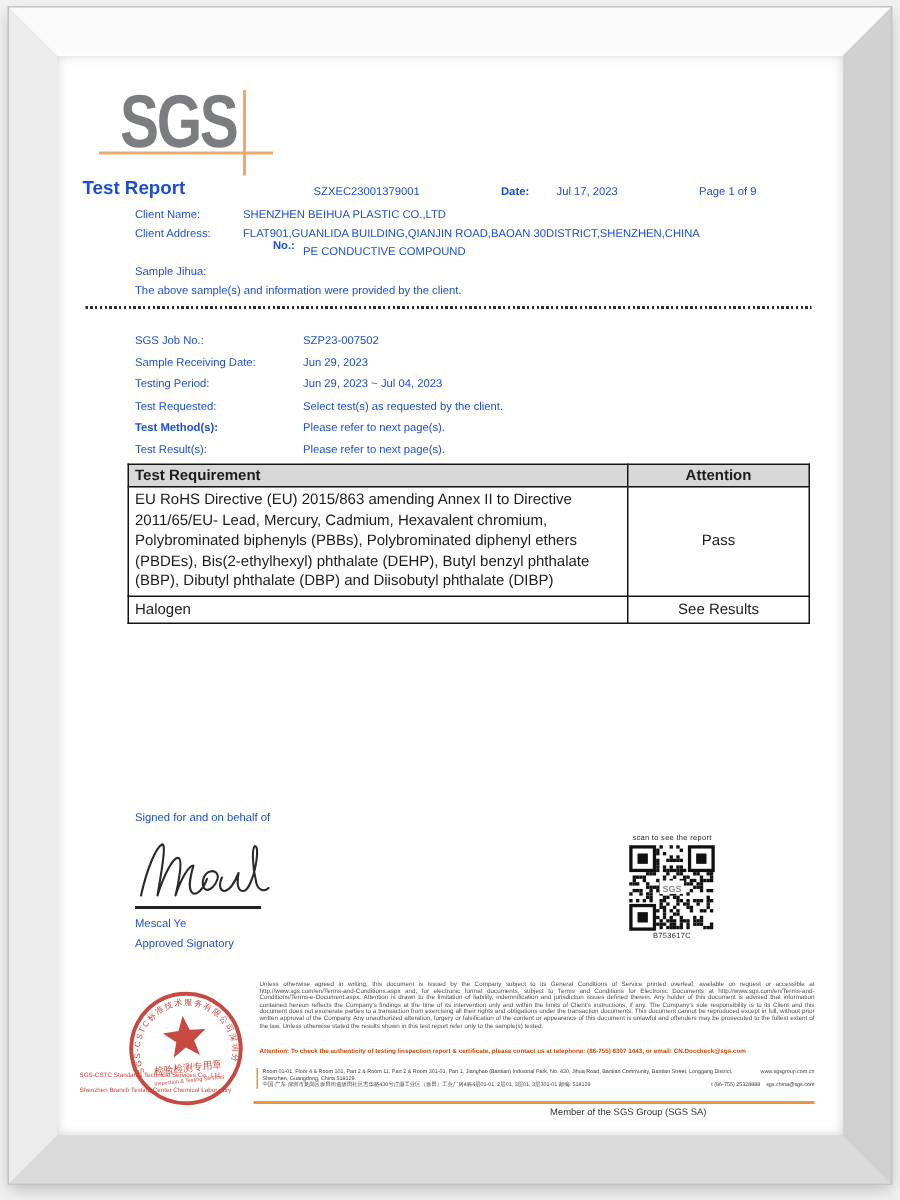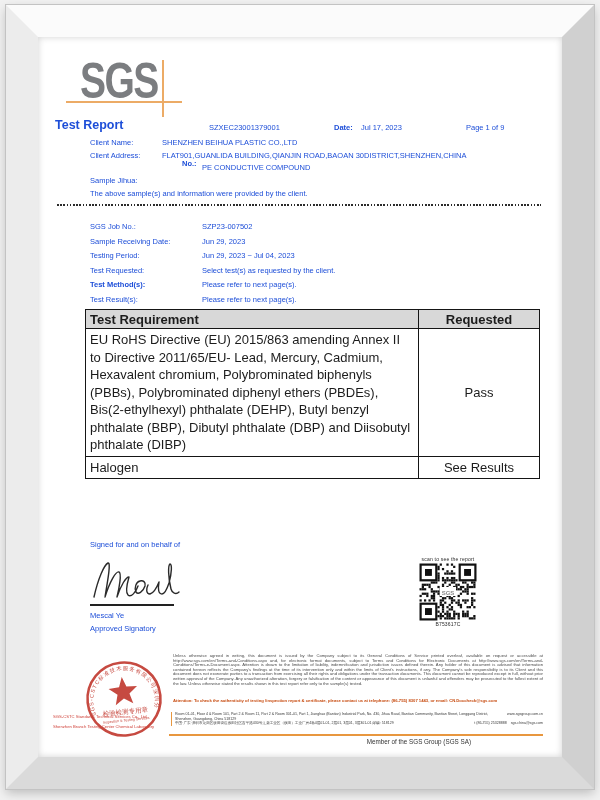--- a/index.html
+++ b/index.html
@@ -20,21 +20,21 @@
   .logo-text { font-size:50px; font-weight:bold; color:#7b7d80; letter-spacing:-2px;
                transform:scaleX(.78); transform-origin:left top; line-height:40px; }
   .logo-hline { background:#ecab66; }
   .logo-vline { background:#ecab66; }
 
   
   .dashes { height:2px; background:repeating-linear-gradient(90deg,#2b2b2b 0 1.6px,transparent 1.6px 3.2px); }
 
   
   table.results { border-collapse:collapse; width:455px; }
-  table.results th, table.results td { border:1px solid #151515; font-size:13px; color:#1c1c1c; }
+  table.results th, table.results td { border:1px solid #151515; font-size:10px; color:#1c1c1c; }
   table.results { border:1.5px solid #151515; }
   table.results th { background:#d8d8d8; font-weight:bold; padding:1.5px 4px; text-align:left; }
   table.results th.conc, table.results td.conc { width:121px; text-align:center; }
   table.results td.req { padding:2px 4px; line-height:1.35; white-space:normal;margin-left:12px; }
 
   
   .sig-rule { background:#222; }
 
   
   .qr-wrap { width:80px; text-align:center; }
@@ -57,21 +57,21 @@
   <div class="page">
 
     <div class="abs logo-hline" style="left:28px;top:64px;width:116px;height:2px;"></div>
     <div class="abs logo-vline" style="left:124px;top:23px;width:2px;height:57px;"></div>
     <div class="abs logo-text" style="left:42px;top:24px;">SGS</div>
 
     <div class="abs t b" style="left:17px;top:81px;font-size:12.5px;">Test Report</div>
     <div class="abs t b" style="left:144px;top:86px;margin-top:36px;">No.:</div>
     <div class="abs t" style="left:171px;top:86px;">SZXEC23001379001</div>
     <div class="abs t b" style="left:296px;top:86px;">Date:</div>
-    <div class="abs t" style="left:323px;top:86px;">Jul 17, 2023</div>
+    <div class="abs t" style="left:333px;top:86px;">Jul 17, 2023</div>
     <div class="abs t" style="left:428px;top:86px;">Page 1 of 9</div>
 
     <div class="abs t" style="left:52px;top:101px;">Client Name:</div>
     <div class="abs t" style="left:124px;top:101px;">SHENZHEN BEIHUA PLASTIC CO.,LTD</div>
     <div class="abs t" style="left:52px;top:113.5px;">Client Address:</div>
     <div class="abs t" style="left:124px;top:113.5px;">FLAT901,GUANLIDA BUILDING,QIANJIN ROAD,BAOAN 30DISTRICT,SHENZHEN,CHINA</div>
 
     <div class="abs t" style="left:52px;top:139px;">Sample Jihua:</div>
     <div class="abs t" style="left:164px;top:126px;">PE CONDUCTIVE COMPOUND</div>
     <div class="abs t" style="left:52px;top:152px;">The above sample(s) and information were provided by the client.</div>
@@ -87,21 +87,21 @@
     <div class="abs t" style="left:164px;top:228.5px;">Select test(s) as requested by the client.</div>
     <div class="abs t" style="left:52px;top:243px;font-weight:bold;">Test Method(s):</div>
     <div class="abs t" style="left:164px;top:243px;">Please refer to next page(s).</div>
     <div class="abs t" style="left:52px;top:257.5px;">Test Result(s):</div>
     <div class="abs t" style="left:164px;top:257.5px;">Please refer to next page(s).</div>
 
     <table class="results abs" style="left:47px;top:272px;">
       <tbody>
           <tr>
         <th>Test Requirement</th>
-        <th class="conc">Requested</th>
+        <th class="conc">Attention</th>
       </tr>
       <tr>
         <td class="req">EU RoHS Directive (EU) 2015/863 amending Annex II to Directive 2011/65/EU- Lead, Mercury, Cadmium, Hexavalent chromium, Polybrominated biphenyls (PBBs), Polybrominated diphenyl ethers (PBDEs), Bis(2-ethylhexyl) phthalate (DEHP), Butyl benzyl phthalate (BBP), Dibutyl phthalate (DBP) and Diisobutyl phthalate (DIBP)</td>
         <td class="conc">Pass</td>
       </tr>
       <tr>
         <td class="req" style="height:15px;">Halogen</td>
         <td class="conc">See Results</td>
       </tr>
     </tbody>

